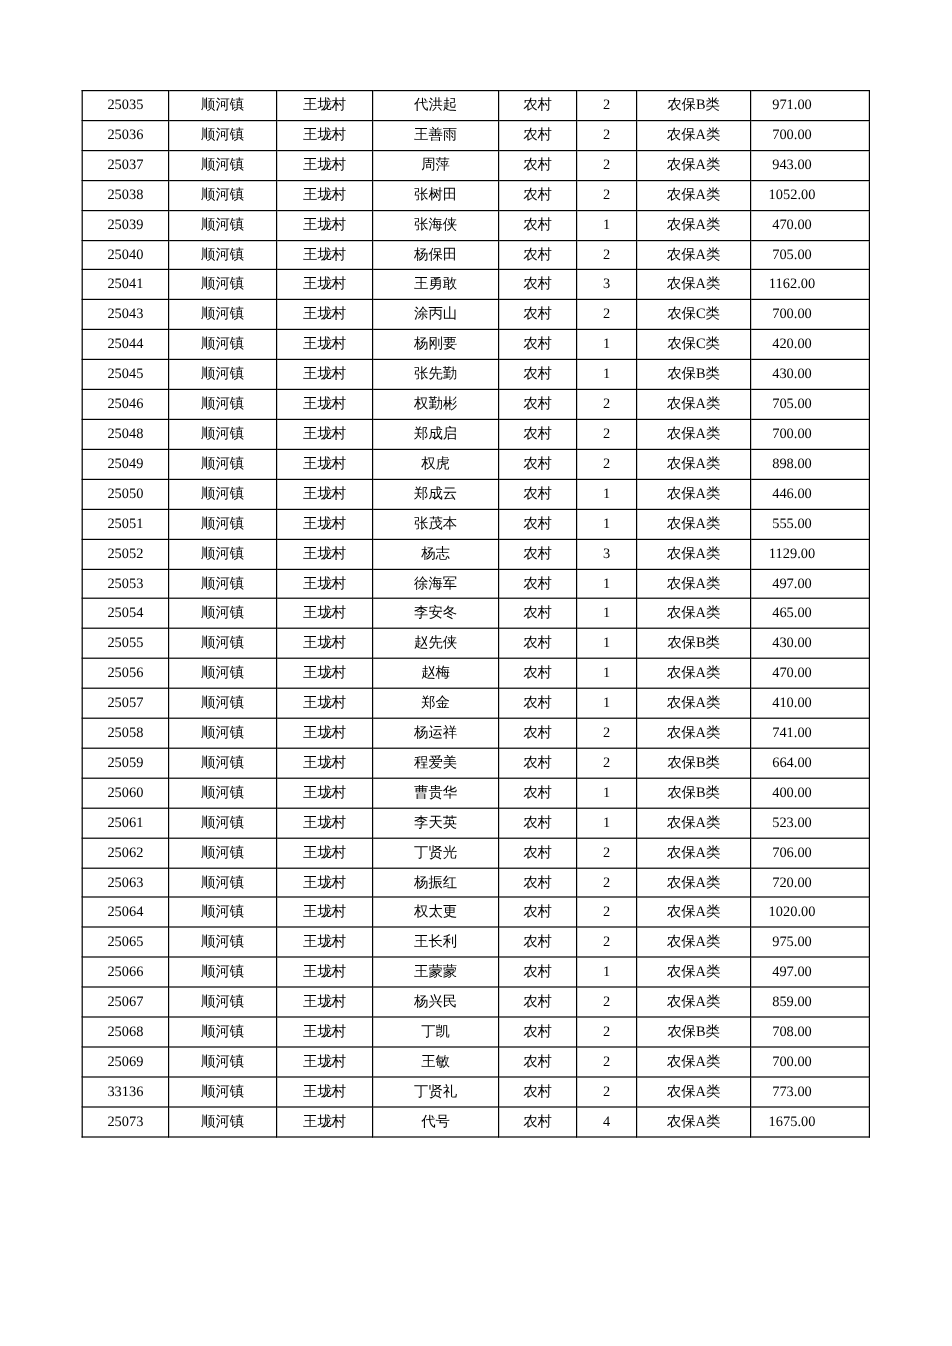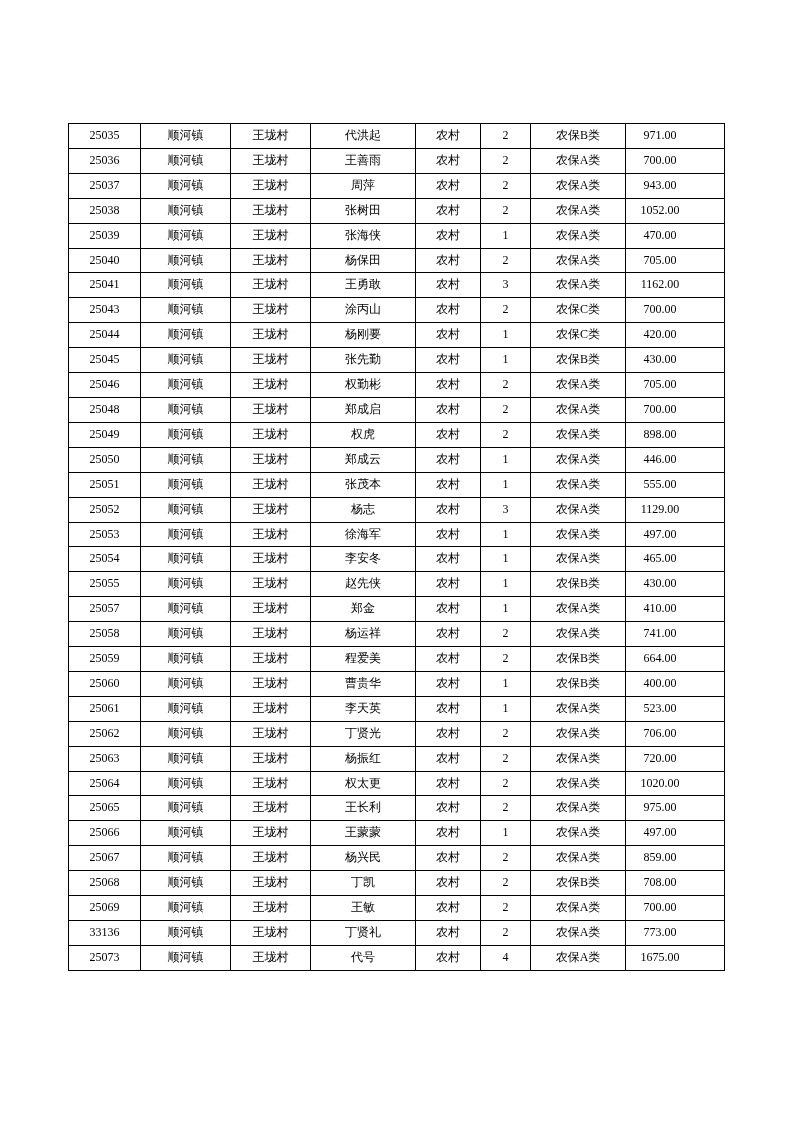--- a/index.html
+++ b/index.html
@@ -16,21 +16,20 @@
     font-family: "Liberation Serif", "DejaVu Serif", serif;
     color: #000000;
   }
   table.data-table {
     position: absolute;
     left: 68px;
     top: 75px;
     width: 656px;
     border-collapse: collapse;
     table-layout: fixed;
-    margin-top: 48px;
   }
   table.data-table td {
     border: 1px solid #000000;
     height: 23.9px;
     padding: 0;
     font-size: 12px;
     line-height: 23.9px;
     text-align: center;
     vertical-align: middle;
     white-space: nowrap;
@@ -250,20 +249,30 @@
           <td>25055</td>
           <td>顺河镇</td>
           <td>王垅村</td>
           <td>赵先侠</td>
           <td>农村</td>
           <td>1</td>
           <td>农保B类</td>
           <td class="amount">430.00</td>
         </tr>
         <tr>
+          <td>25056</td>
+          <td>顺河镇</td>
+          <td>王垅村</td>
+          <td>赵梅</td>
+          <td>农村</td>
+          <td>1</td>
+          <td>农保A类</td>
+          <td class="amount">470.00</td>
+        </tr>
+        <tr>
           <td>25057</td>
           <td>顺河镇</td>
           <td>王垅村</td>
           <td>郑金</td>
           <td>农村</td>
           <td>1</td>
           <td>农保A类</td>
           <td class="amount">410.00</td>
         </tr>
         <tr>

